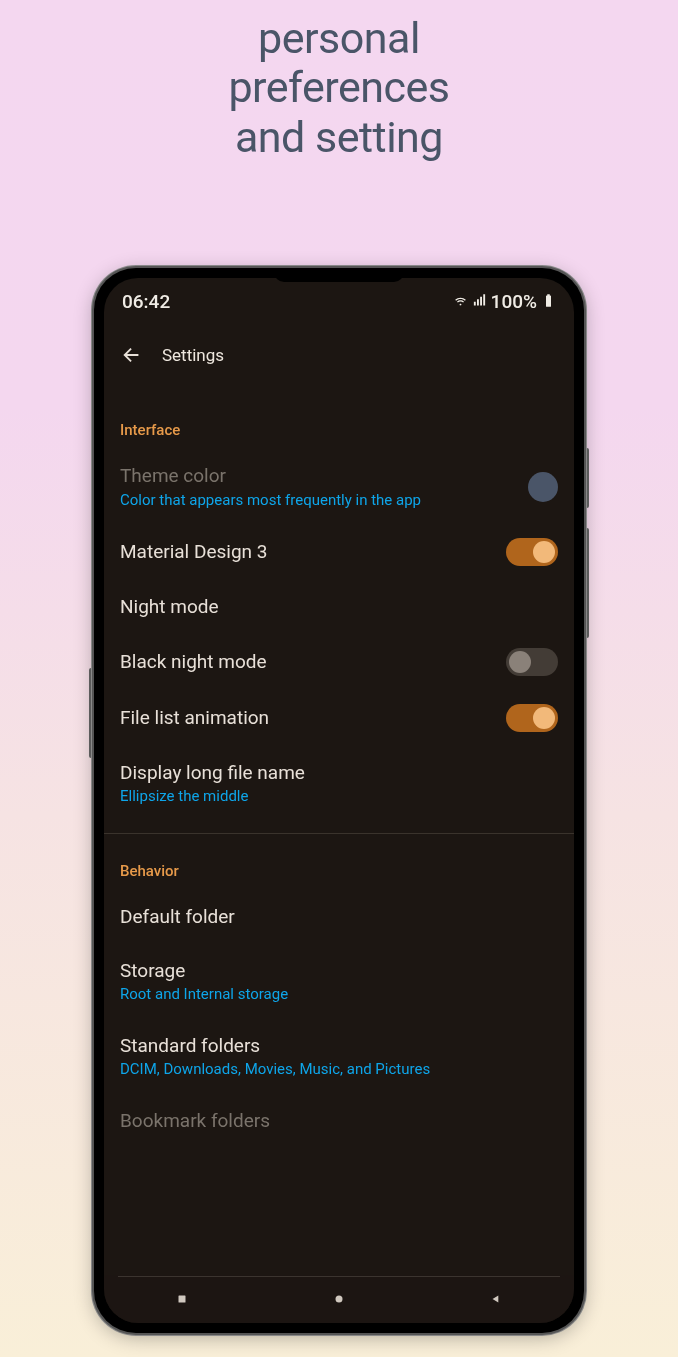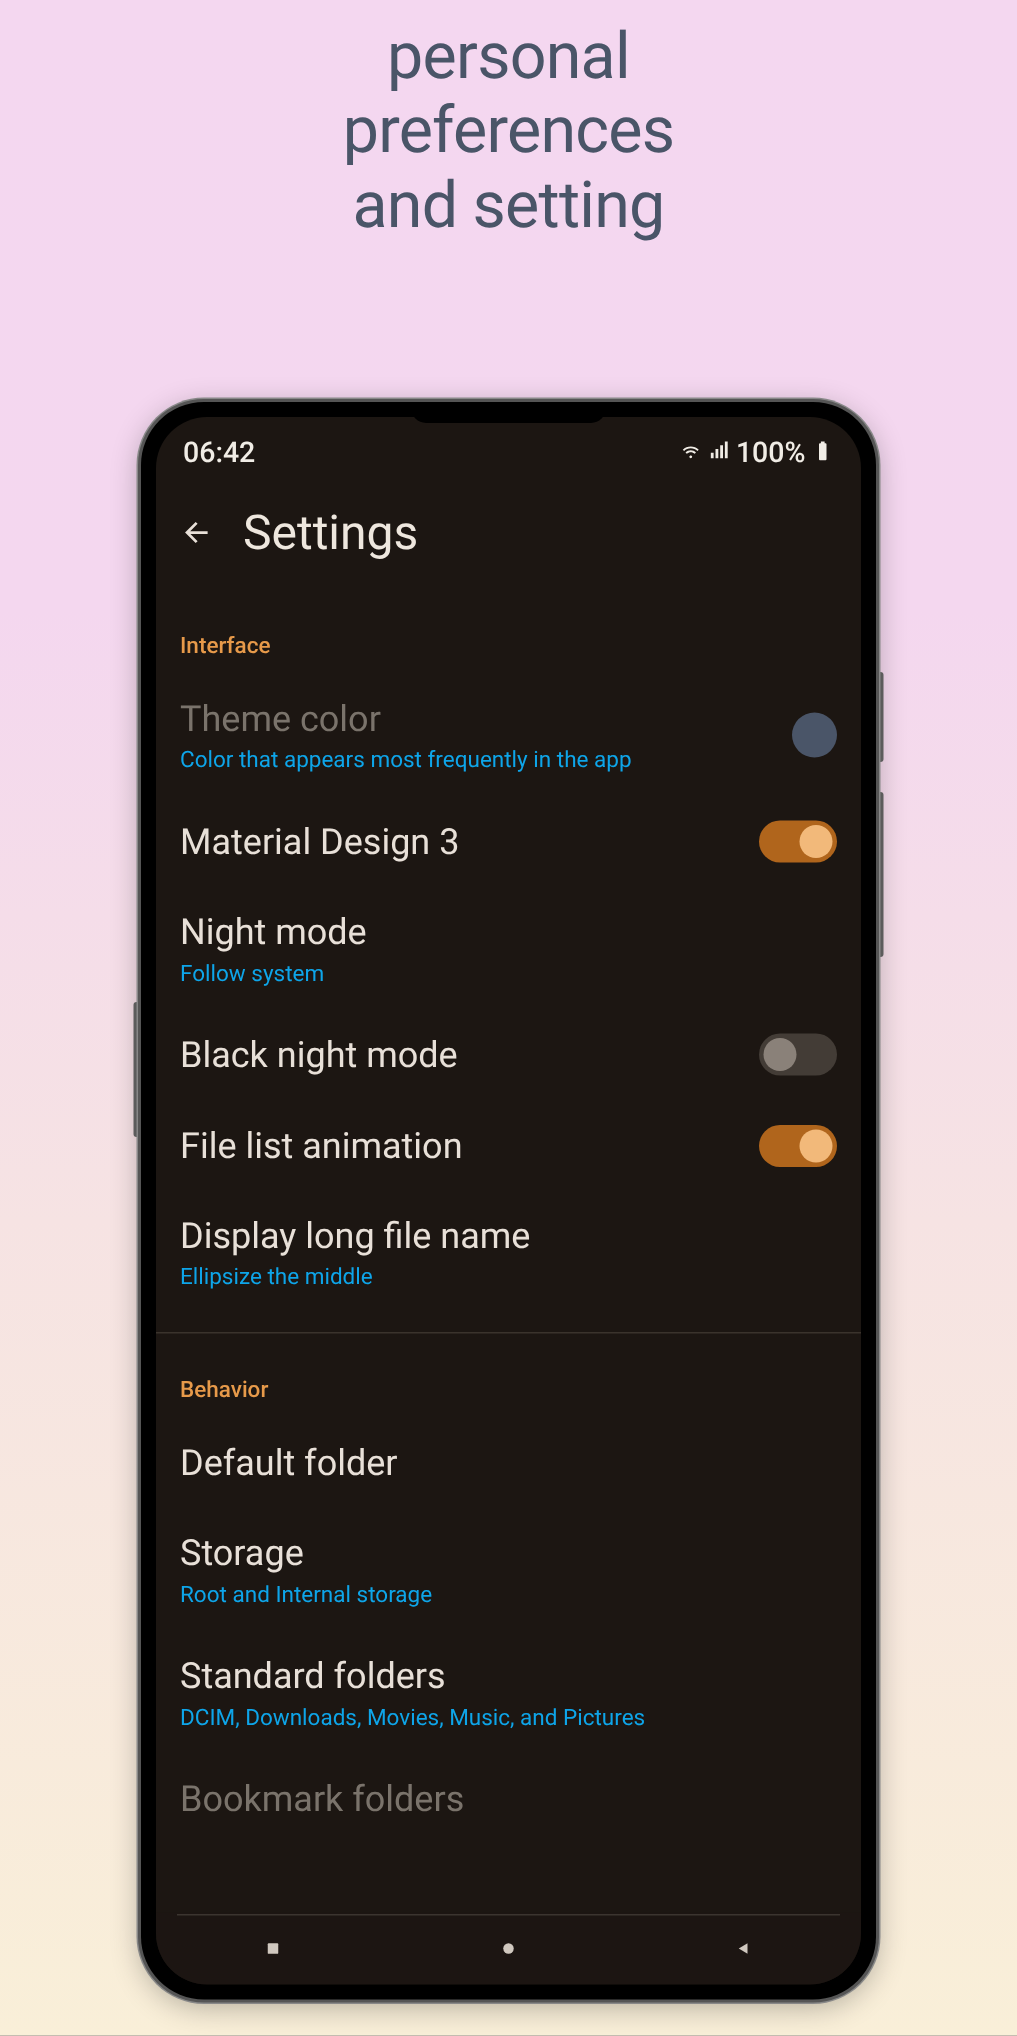--- a/index.html
+++ b/index.html
@@ -81,41 +81,41 @@
     align-items: center;
     padding: 16px 8px 18px 8px;
   }
   .back-btn {
     width: 40px; height: 40px;
     display: flex; align-items: center; justify-content: center;
     cursor: pointer;
   }
   .back-btn svg { width: 22px; height: 22px; stroke: #e8e0d8; fill: none; stroke-width: 2; }
   .header-title {
-    font-size: 32px;
+    font-size: 17px;
     font-weight: 400;
     margin-left: 10px;
     color: #eee7de;
   }
   .content { padding: 0 0 0 0; }
   .section-title {
     color: #e79a4a;
     font-size: 15px;
     font-weight: 500;
     padding: 28px 16px 10px 16px;
   }
   .row {
     padding: 14px 16px 14px 16px;
     display: flex;
     align-items: center;
     justify-content: space-between;
     gap: 12px;
   }
   .row-text { flex: 1; min-width: 0; }
-  .row-title { font-size: 24px; color: #e8e0d8; line-height: 1.35; }
+  .row-title { font-size: 19px; color: #e8e0d8; line-height: 1.35; }
   .row-title.dim { color: #7a736b; }
   .row-sub { font-size: 15px; color: #0ea5e9; margin-top: 2px; line-height: 1.3; }
   .color-swatch {
     width: 30px; height: 30px; border-radius: 50%;
     background: #4a5568;
     flex-shrink: 0;
   }
   .switch {
     width: 52px; height: 28px; border-radius: 14px;
     position: relative; flex-shrink: 0;
@@ -225,21 +225,20 @@
             <div class="row-title">Material Design 3</div>
           </div>
           <div class="switch on">
               <div class="knob"></div>
             </div>
         </div>
 
         <div class="row">
           <div class="row-text">
             <div class="row-title">Night mode</div>
-            <div class="row-sub">Follow system</div>
           </div>
         </div>
 
         <div class="row">
           <div class="row-text">
             <div class="row-title">Black night mode</div>
           </div>
           <div class="switch off">
               <div class="knob"></div>
             </div>

